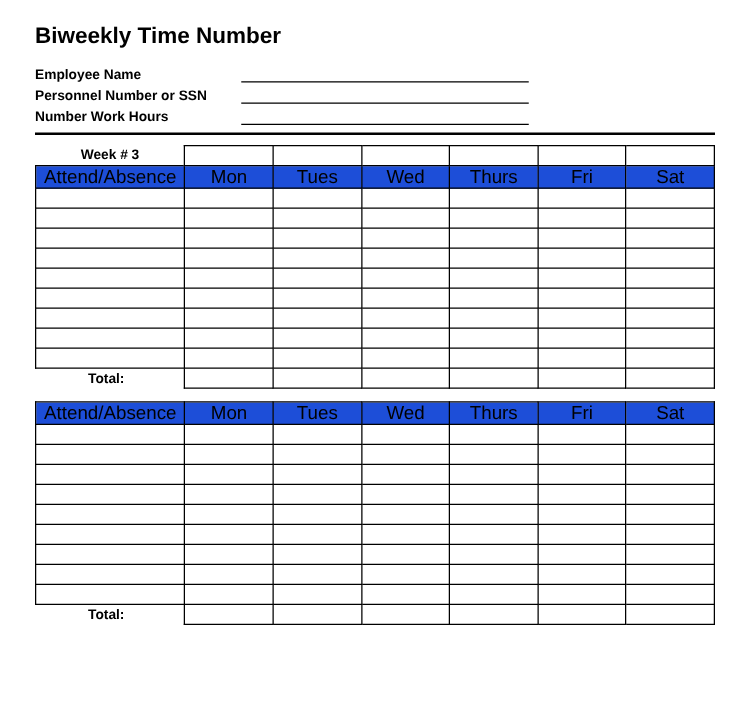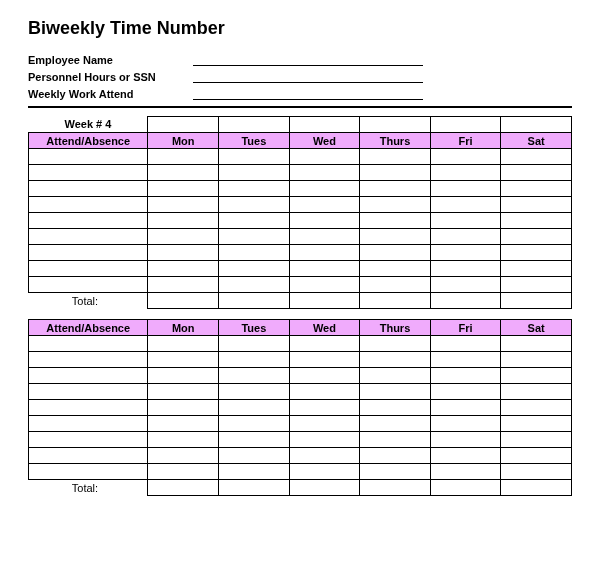--- a/index.html
+++ b/index.html
@@ -57,68 +57,68 @@
   col.cn { width: 13%; }
 
   .no-border { border: none !important; }
 
   .week-label {
     font-weight: bold;
     text-align: center;
     font-size: 11px;
   }
   .hdr {
-    background: #f0abfc;
+    background: #1d4ed8;
+    font-weight: normal;
+    font-size: 15px;
+  }
+  .total-label {
     font-weight: bold;
-    font-size: 11px;
-  }
-  .total-label {
-    font-weight: normal;
     text-align: right;
     padding-right: 8px !important;
     border: none !important;
     font-size: 11px;
   }
 </style>
 </head>
 <body>
 
 <h1>Biweekly Time Number</h1>
 
 <div class="meta-block">
   <div class="meta-row">
     <span class="meta-label">Employee Name</span>
     <span class="meta-line"></span>
   </div>
   <div class="meta-row">
-    <span class="meta-label">Personnel Hours or SSN</span>
+    <span class="meta-label">Personnel Number or SSN</span>
     <span class="meta-line"></span>
   </div>
   <div class="meta-row">
-    <span class="meta-label">Weekly Work Attend</span>
+    <span class="meta-label">Number Work Hours</span>
     <span class="meta-line"></span>
   </div>
 </div>
 
 <hr class="thick-divider">
 
 <div class="sheet" id="sheets">
     <table class="time">
       <colgroup>
         <col class="c0">
         <col class="cn">
         <col class="cn">
         <col class="cn">
         <col class="cn">
         <col class="cn">
         <col class="cn">
       </colgroup>
       <tbody>
         <tr>
-          <td class="week-label no-border">Week # 4</td>
+          <td class="week-label no-border">Week # 3</td>
           <td></td>
           <td></td>
           <td></td>
           <td></td>
           <td></td>
           <td></td>
         </tr>
         <tr>
           <th class="hdr">Attend/Absence</th>
           <th class="hdr">Mon</th>

